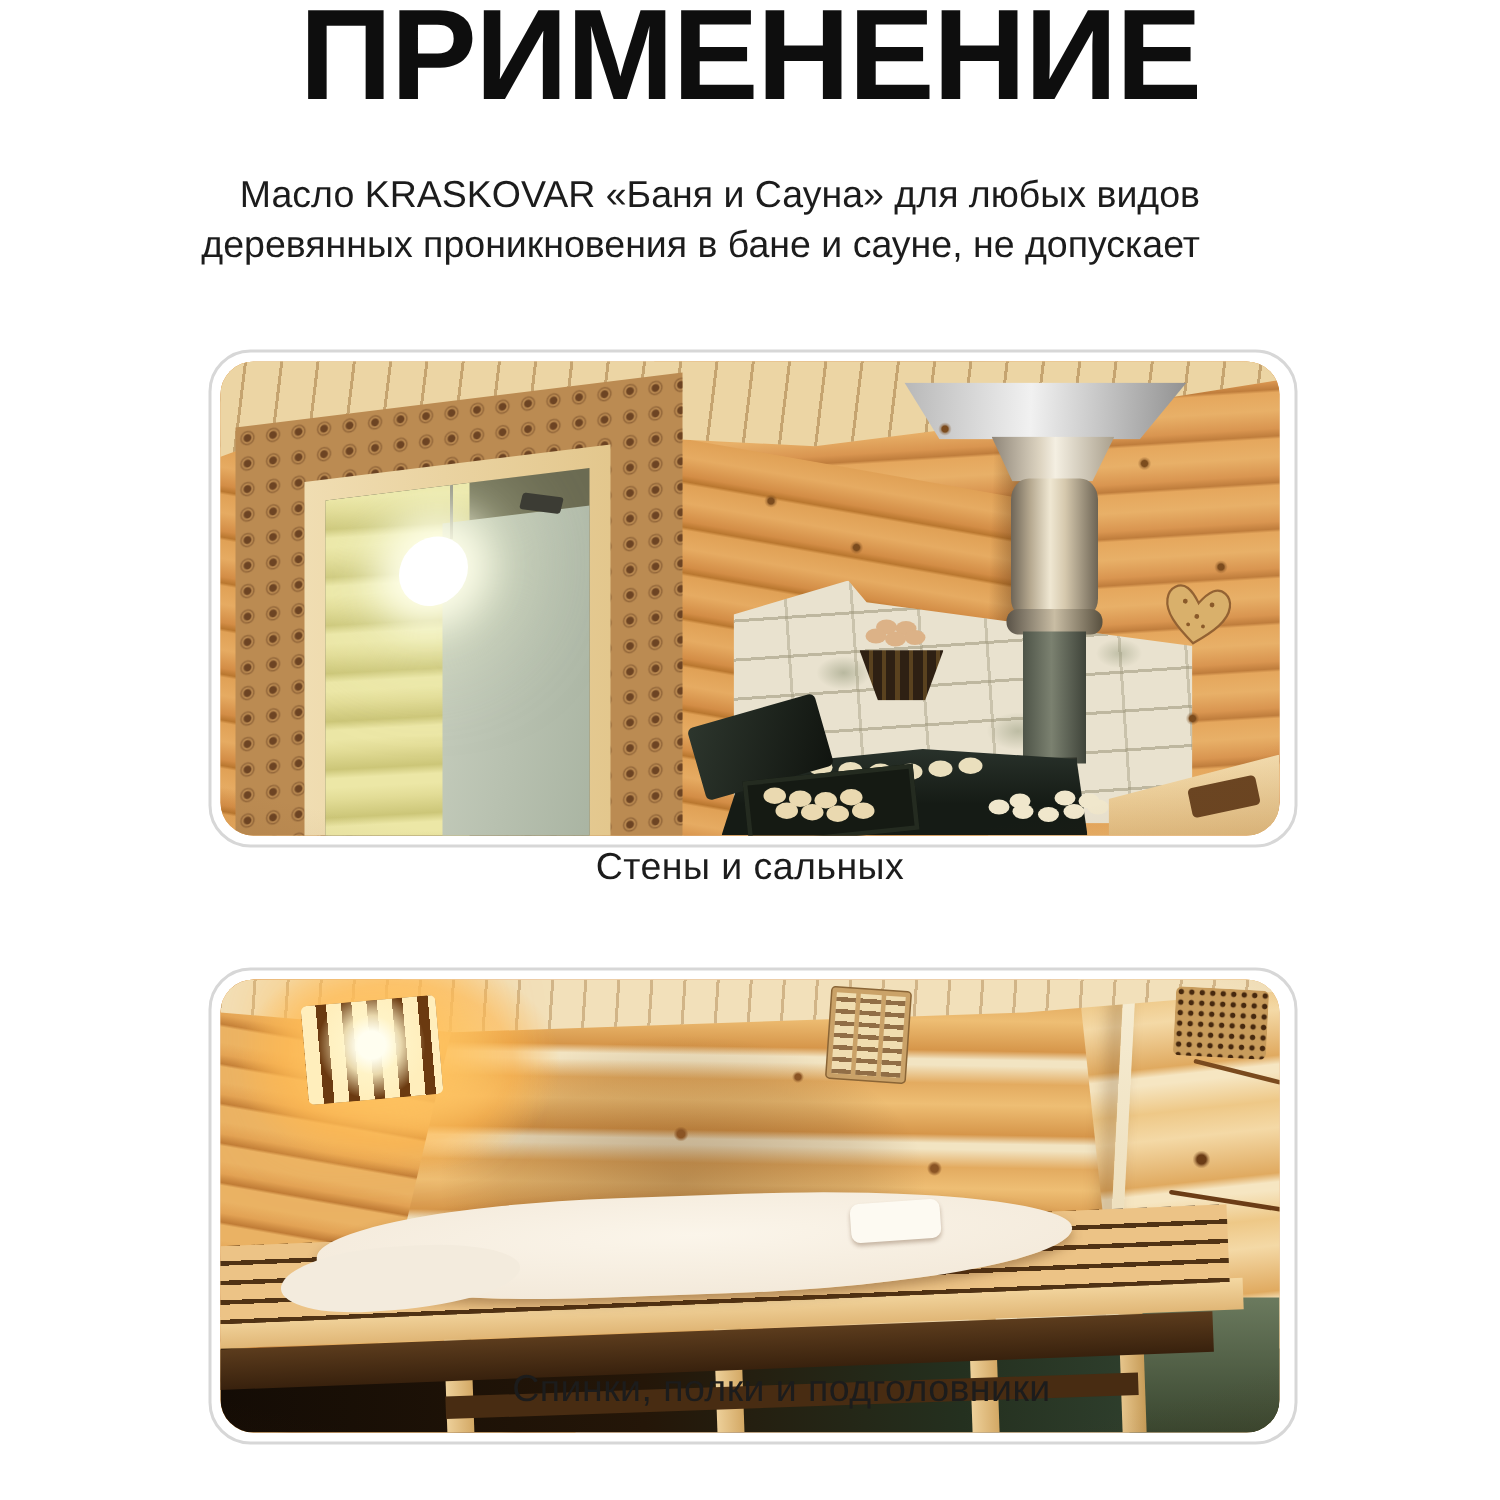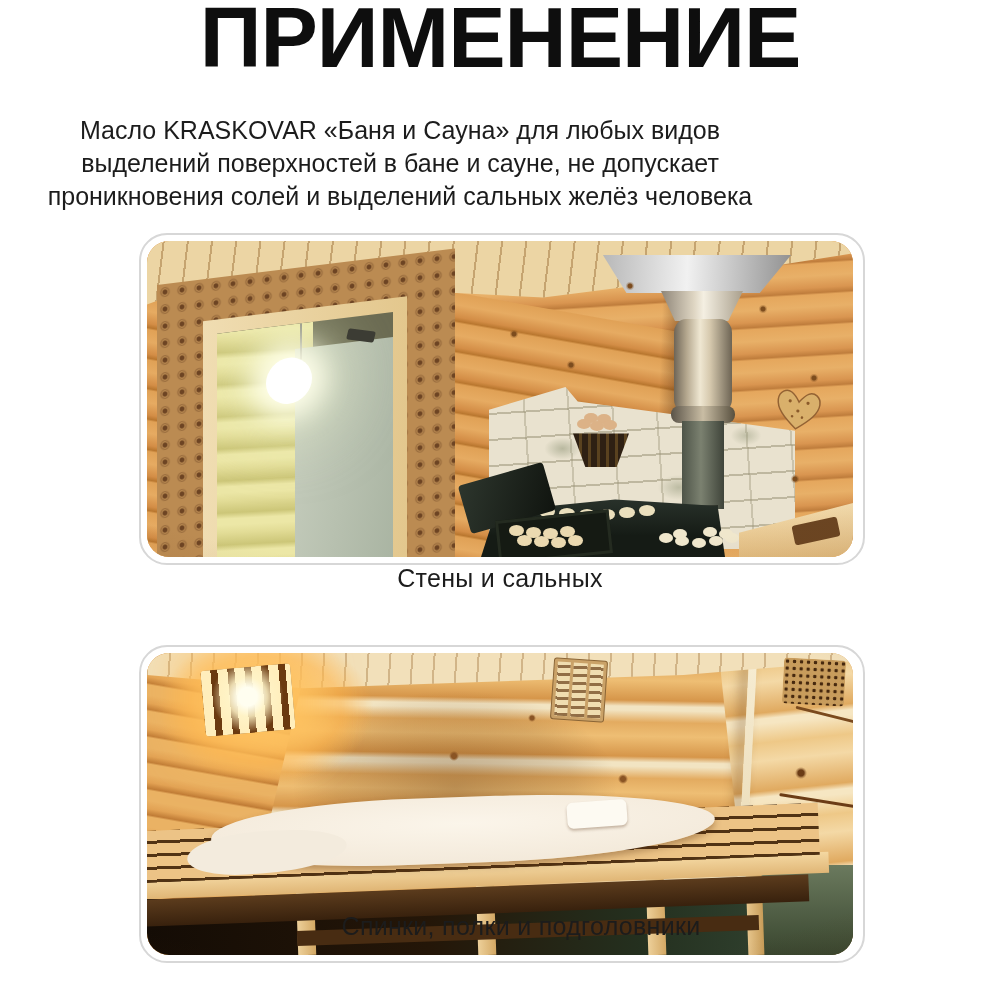--- a/index.html
+++ b/index.html
@@ -2,21 +2,21 @@
 <html><head>
 <meta charset="utf-8">
 <style>
   html,body{margin:0;padding:0;}
   body{width:1000px;height:1000px;position:relative;background:#ffffff;
        font-family:"Liberation Sans","DejaVu Sans",sans-serif;overflow:hidden;}
 
   
   .title{position:absolute;top:-6px;left:0;width:1000px;text-align:center;
          font-size:86px;line-height:86px;font-weight:800;letter-spacing:-1px;color:#0e0e0e;}
-  .desc{position:absolute;top:114px;left:0;width:800px;text-align:center;
+  .desc{position:absolute;top:114px;left:0;width:800px;text-align:right;
         font-size:25px;line-height:33px;color:#1c1c1c;}
   .caption{position:absolute;left:0;width:1000px;text-align:center;
            font-size:25px;color:#1c1c1c;letter-spacing:.3px;}
   .cap1{top:564px;} .cap2{top:912px;padding-left:21px;}
 
   
   .card{position:absolute;left:139px;width:710px;background:#fff;border:2px solid #d7d7d7;
         border-radius:28px;padding:6px;}
   .card1{top:233px;} .card2{top:645px;}
   .photo{position:relative;overflow:hidden;border-radius:22px;background:#d99a50;}
@@ -206,22 +206,21 @@
   .p2-vignette{left:0;top:0;width:100%;height:100%;
     background:radial-gradient(130% 110% at 45% 45%,rgba(0,0,0,0) 55%,rgba(90,45,10,.28) 100%);}
 </style>
 </head>
 <body>
 
 <div class="title">ПРИМЕНЕНИЕ</div>
 
 <div class="desc">
   <div>Масло KRASKOVAR «Баня и Сауна» для любых видов</div>
-  <div>выделений поверхностей в бане и сауне, не допускает</div>
-  <div>проникновения солей и выделений сальных желёз человека</div>
+  <div>деревянных проникновения в бане и сауне, не допускает</div>
 </div>
 
 <figure class="card card1" style="margin:0;">
   <div class="photo p1">
     <div class="p1-rwall"></div>
     <div class="p1-lwall"></div>
     <div class="p1-cornershadow"></div>
     <div class="p1-ceiling"></div>
     <div class="p1-stones"></div>
     <div class="p1-basketstones"></div>

